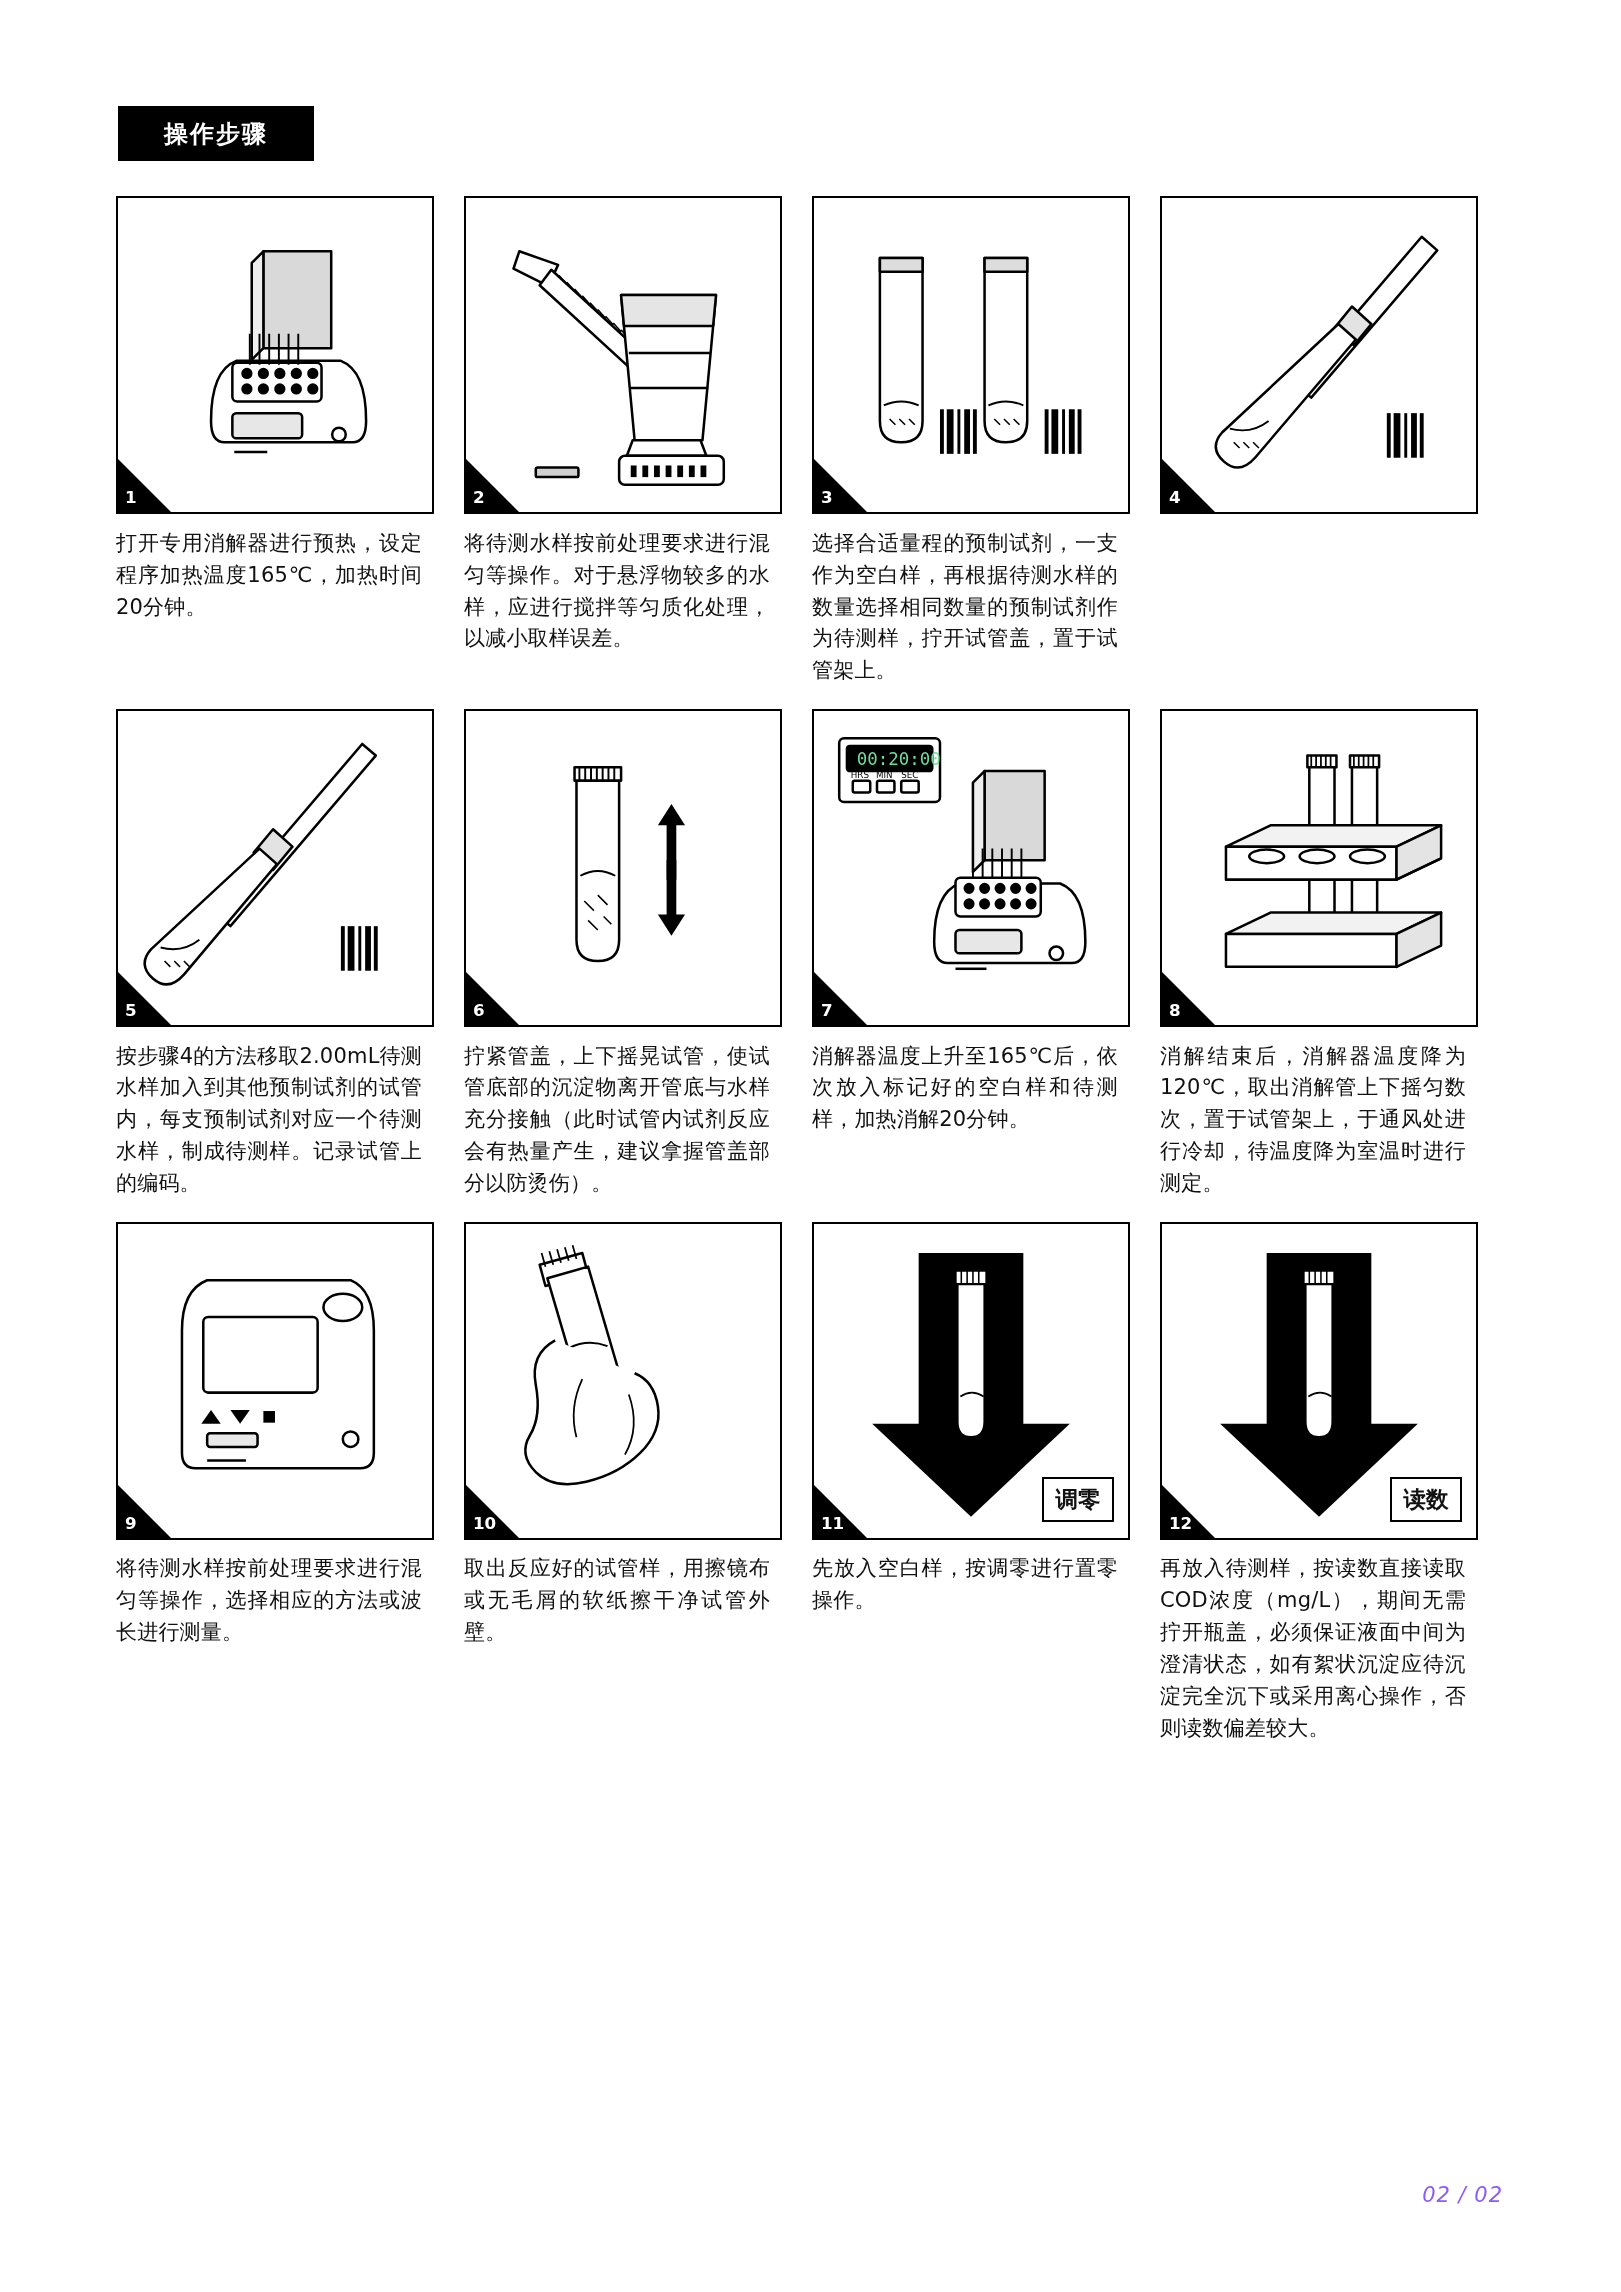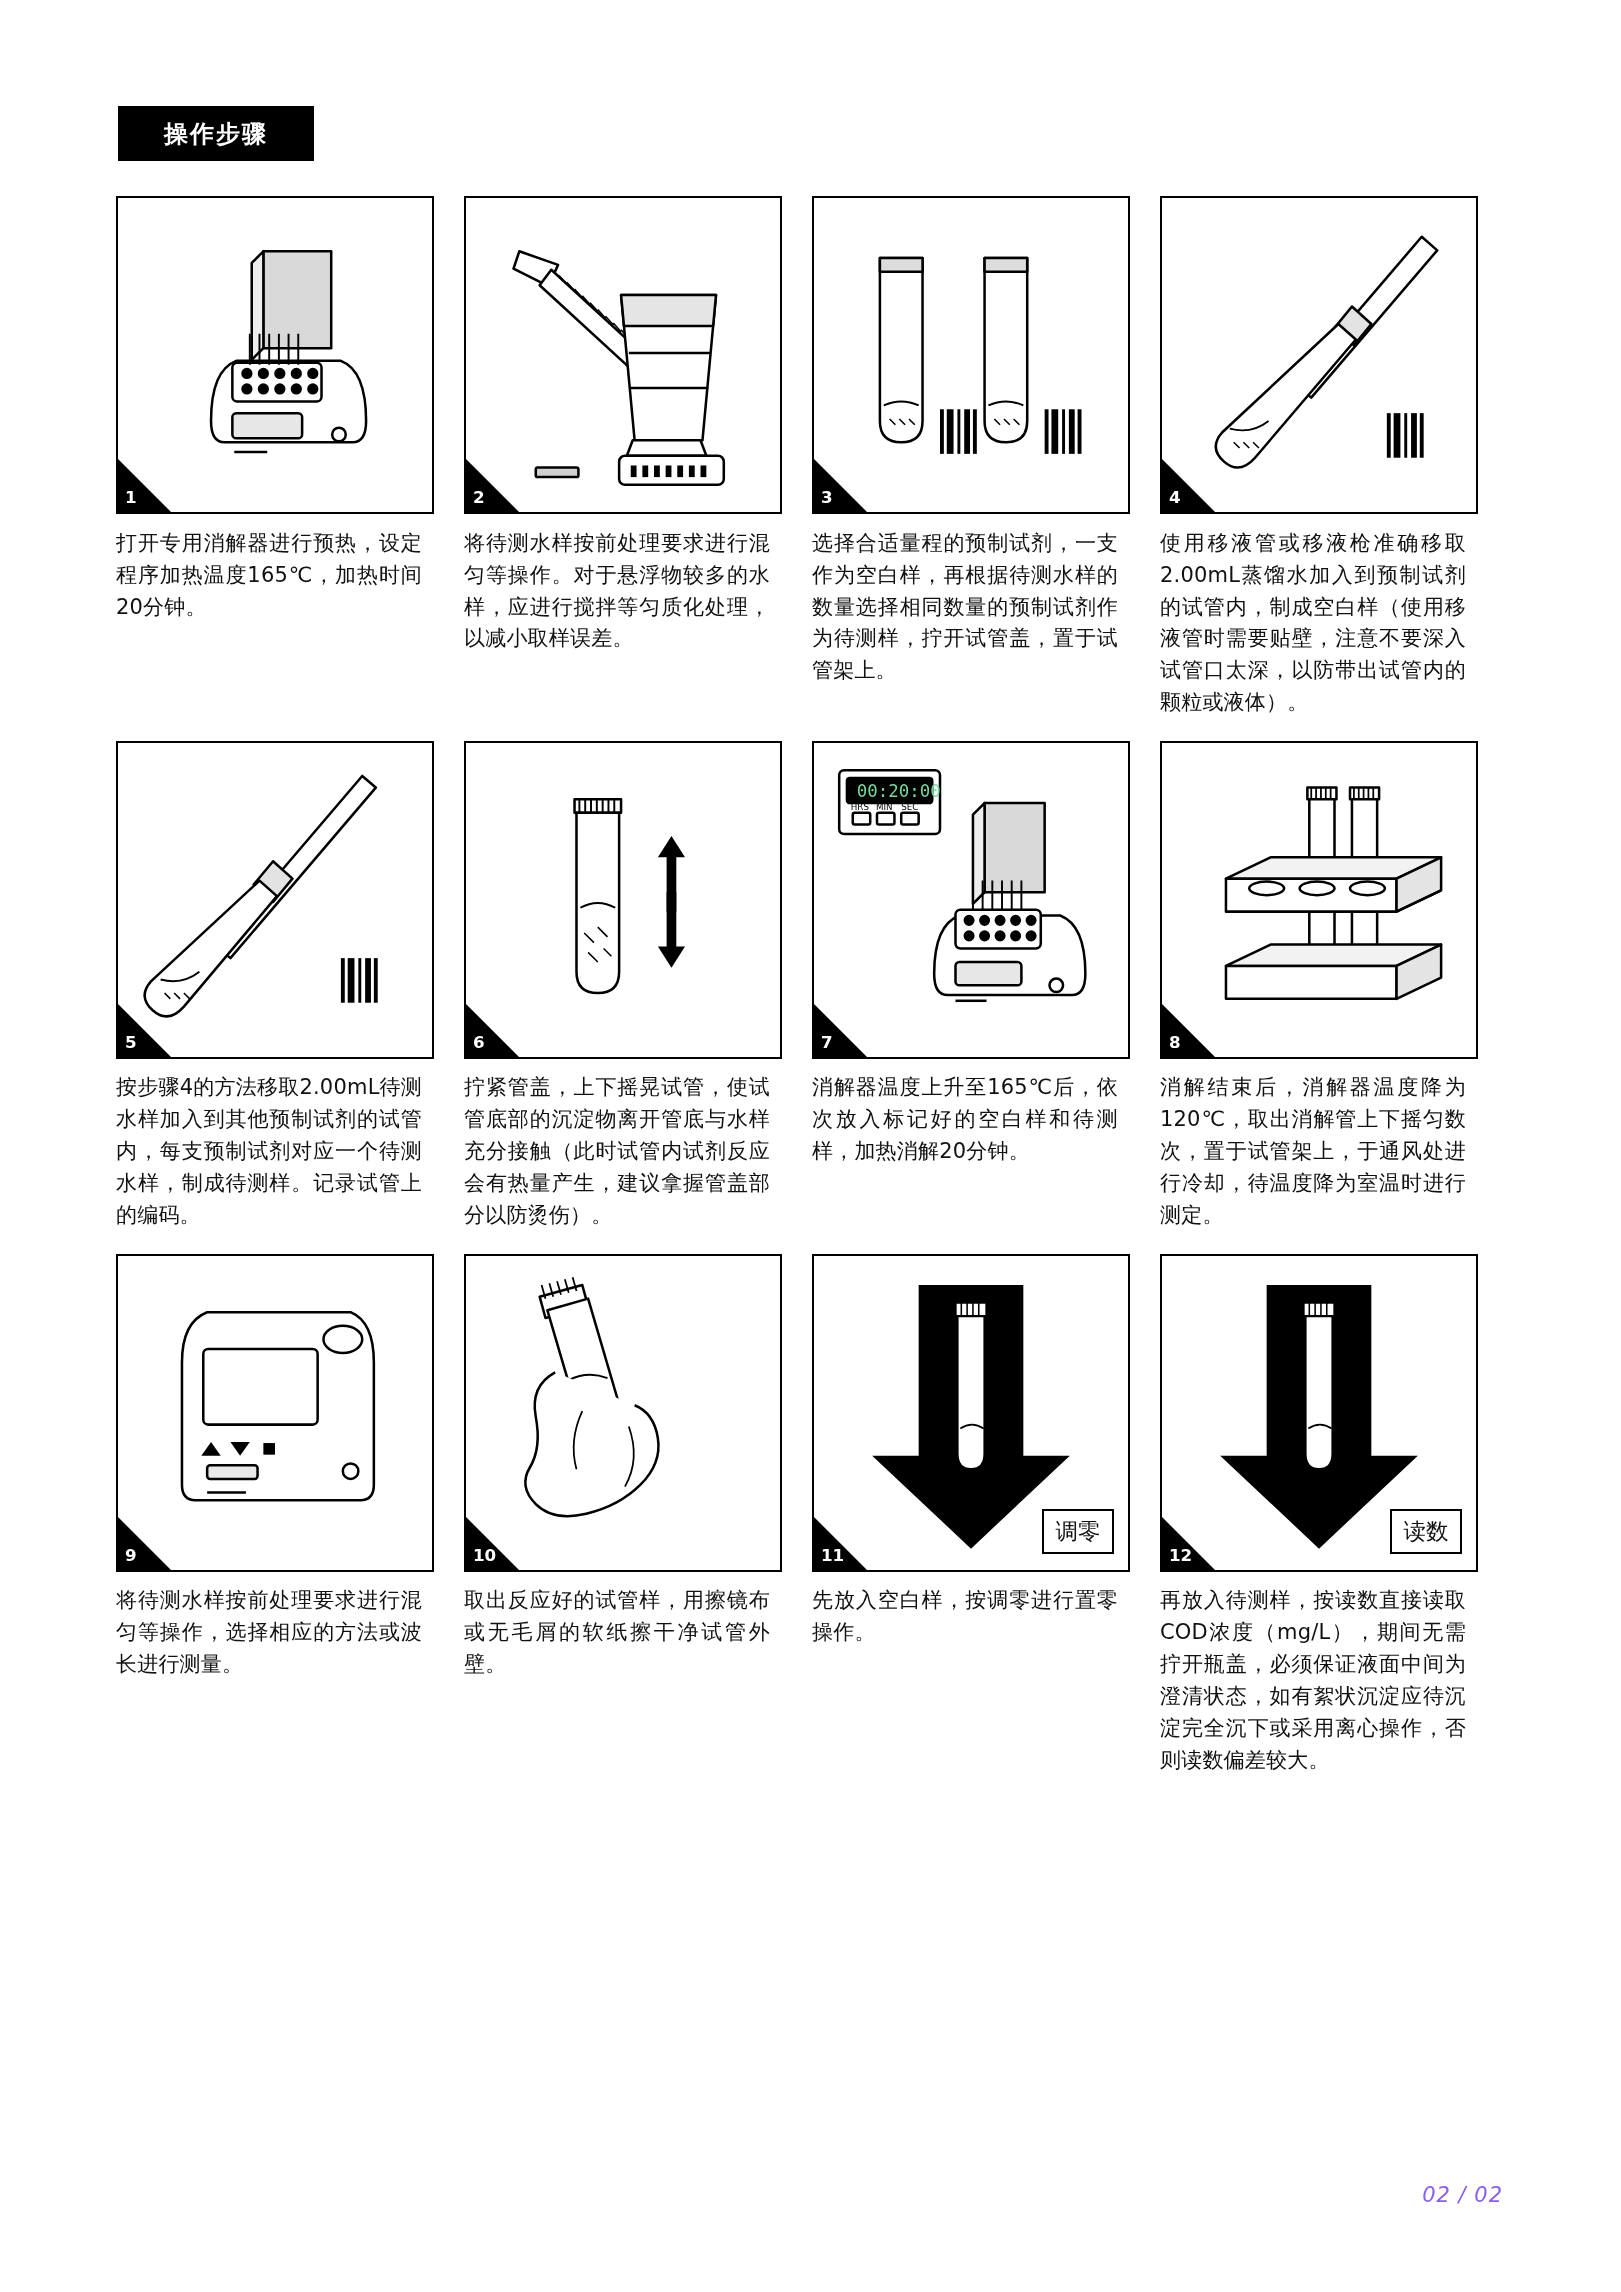--- a/index.html
+++ b/index.html
@@ -99,21 +99,21 @@
     font-family: "DejaVu Sans", "Liberation Sans", sans-serif;
   }
   .tagbox {
     position: absolute;
     right: 13.7px;
     bottom: 15.7px;
     border: 2px solid #000;
     background: #fff;
     padding: 4.9px 11.8px;
     font-size: 22.5px;
-    font-weight: normal;
+    font-weight: bold;
     z-index: 4;
   }
   .footer {
     position: absolute;
     right: 118px;
     bottom: 86px;
     font-size: 21px;
     font-style: italic;
     color: #8b5cf6;
     letter-spacing: 1px;
@@ -248,21 +248,20 @@
             <rect x="232" y="222" width="4" height="46"></rect>
               <rect x="239" y="222" width="7" height="46"></rect>
             <rect x="250" y="222" width="3" height="46"></rect>
               <rect x="257" y="222" width="6" height="46"></rect>
             <rect x="266" y="222" width="4" height="46"></rect>
           </g>
         </svg>
         <div class="badge"></div>
         <span class="badge-num">4</span>
       </div>
-      <div class="cap">使用移液管或移液枪准确移取2.00mL蒸馏水加入到预制试剂的试管内，制成空白样（使用移液管时需要贴壁，注意不要深入试管口太深，以防带出试管内的颗粒或液体）。</div>
     </div>
 
     <div class="cell">
       <div class="fig">
         <svg viewBox="0 0 324 324">
           <g fill="none" stroke="#000" stroke-width="2.6" stroke-linejoin="round">
             <path d="M252 34 l14 12 l-150 176 l-14 -12 z" fill="#fff"></path>
             <path d="M160 122 l20 18 l-20 24 l-20 -18 z" fill="#e3e3e3"></path>
             <path d="M146 142 l18 16 l-96 114 q-16 18 -32 4 q-16 -14 -2 -30 z" fill="#fff"></path>
             <path d="M44 244 q22 6 40 -8" stroke-width="2"></path>

